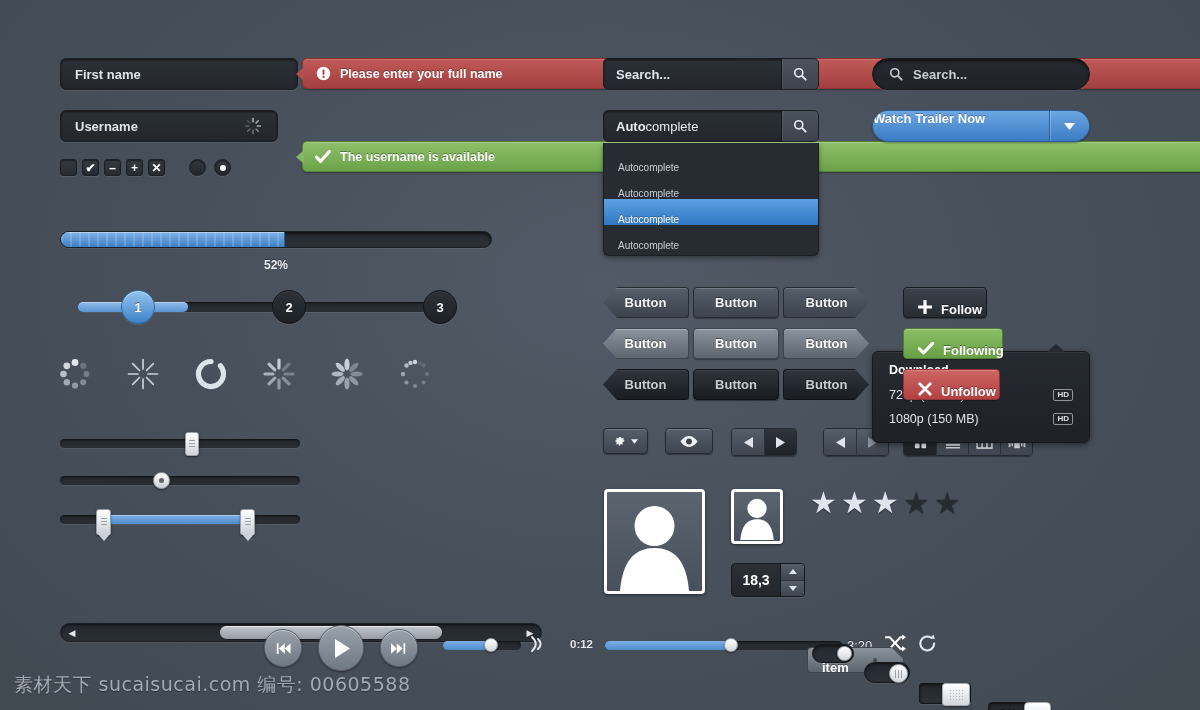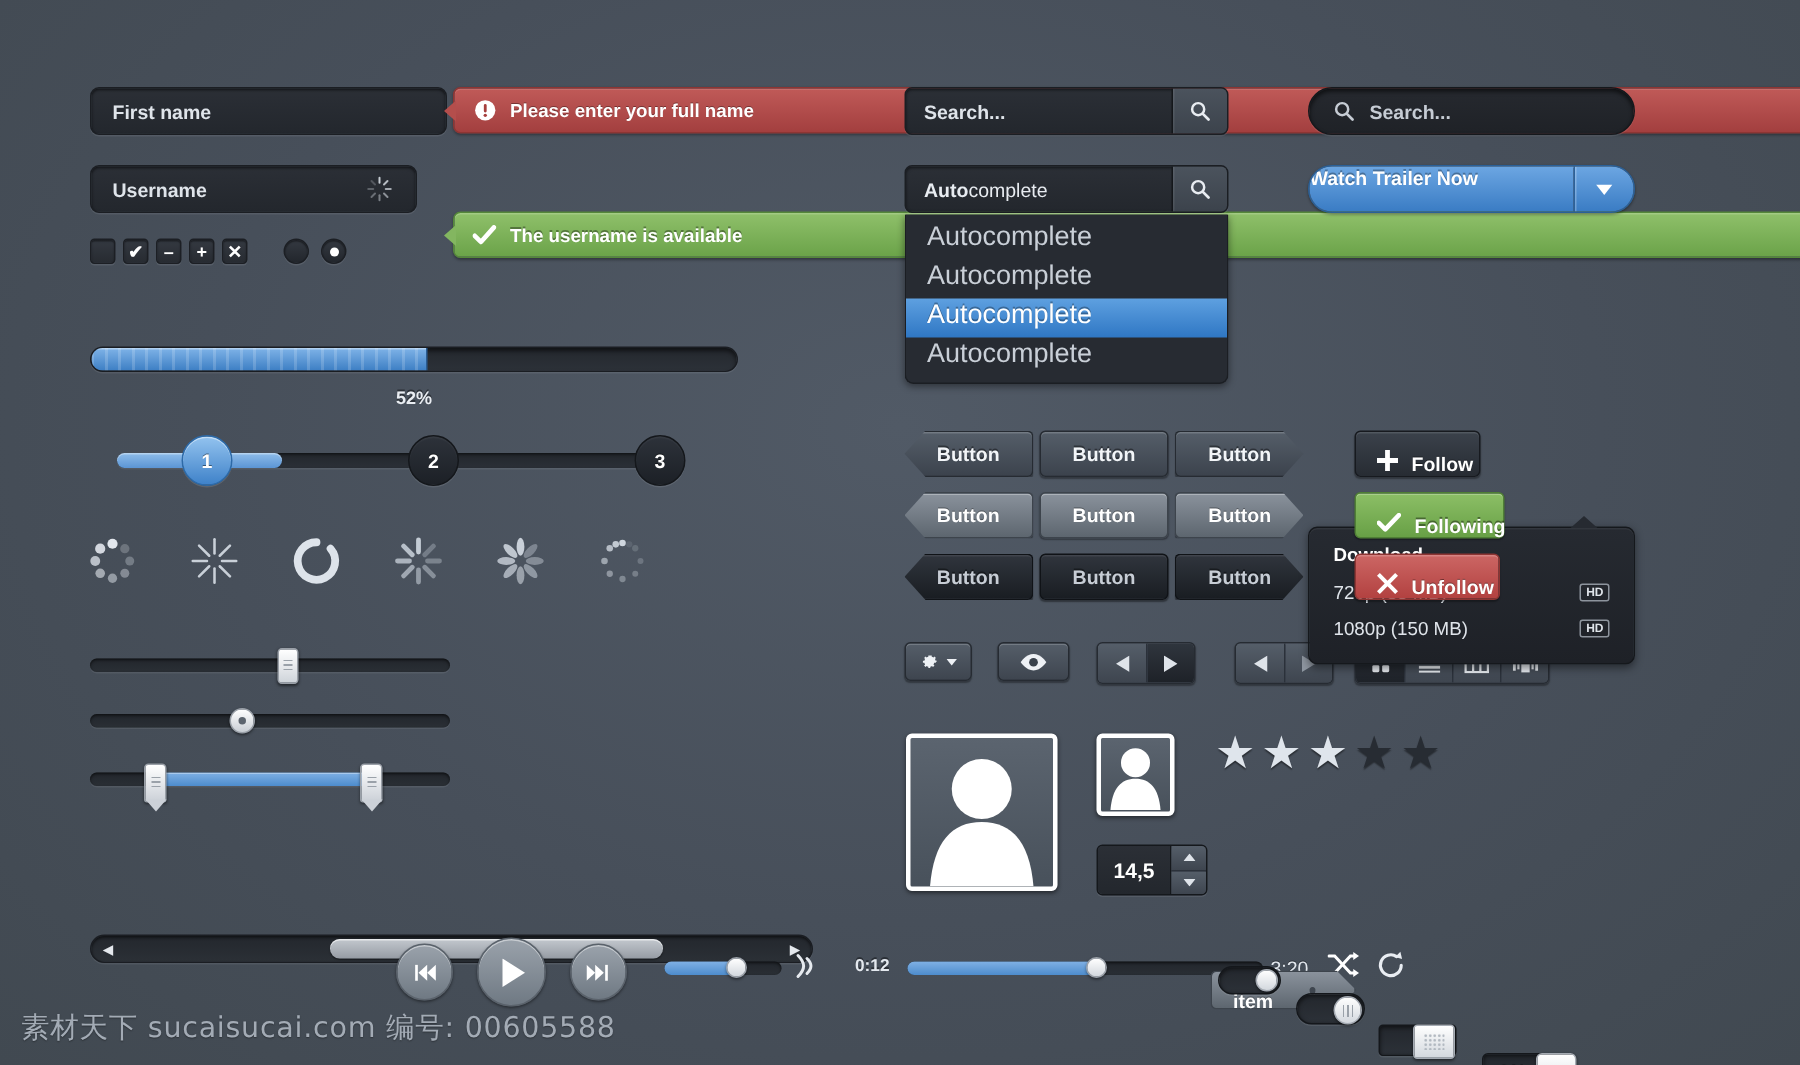--- a/index.html
+++ b/index.html
@@ -163,21 +163,21 @@
     box-shadow:inset 1px 0 0 rgba(255,255,255,.08);
     color:#e8ecf1;
   }
   .dd {
     border:1px solid #1b1e23;border-top:none;
     border-radius:0 0 6px 6px;
     background:#272b32;
     box-shadow:0 2px 5px rgba(0,0,0,.4);
     overflow:hidden;
   }
-  .dd .it{height:26px;display:flex;align-items:flex-start;padding:0 14px;font-size:18px;color:#c9cfd7;}
+  .dd .it{height:26px;display:flex;align-items:flex-end;padding:0 14px;font-size:10px;color:#c9cfd7;}
   .dd .it.sel{background:linear-gradient(#5ea0e0,#2f77c4);color:#fff;text-shadow:0 -1px 0 rgba(0,0,0,.3);}
 
   
   .pill {
     height:32px;border-radius:16px;display:flex;align-items:center;gap:10px;padding:0 16px;
     background:linear-gradient(#26292f,#1f2227);
     border:1px solid #15181c;
     box-shadow:0 1px 0 rgba(255,255,255,.09), inset 0 2px 3px rgba(0,0,0,.6);
     color:#c6ccd4;font-size:13px;font-weight:bold;
   }
@@ -705,21 +705,21 @@
     </svg>
   </div>
   <div class="abs avatar" style="left:731px;top:489px;width:52px;height:55px;">
     <svg width="47" height="50" viewBox="0 0 95 99">
       <circle cx="47.5" cy="34" r="20" fill="#fff"></circle>
       <path d="M47.5 56c-20 0-32 13-34.5 43h69C79.5 69 67.5 56 47.5 56z" fill="#fff"></path>
     </svg>
   </div>
 
   <div class="abs stp" style="left:731px;top:563px;">
-    <div class="v">14,5</div>
+    <div class="v">18,3</div>
     <div class="ar">
       <div>
           <svg width="8" height="5" viewBox="0 0 8 5">
             <path d="M4 0 8 5H0z" fill="#dfe4ea"></path>
           </svg>
         </div>
       <div>
           <svg width="8" height="5" viewBox="0 0 8 5">
             <path d="M0 0h8L4 5z" fill="#dfe4ea"></path>
           </svg>

